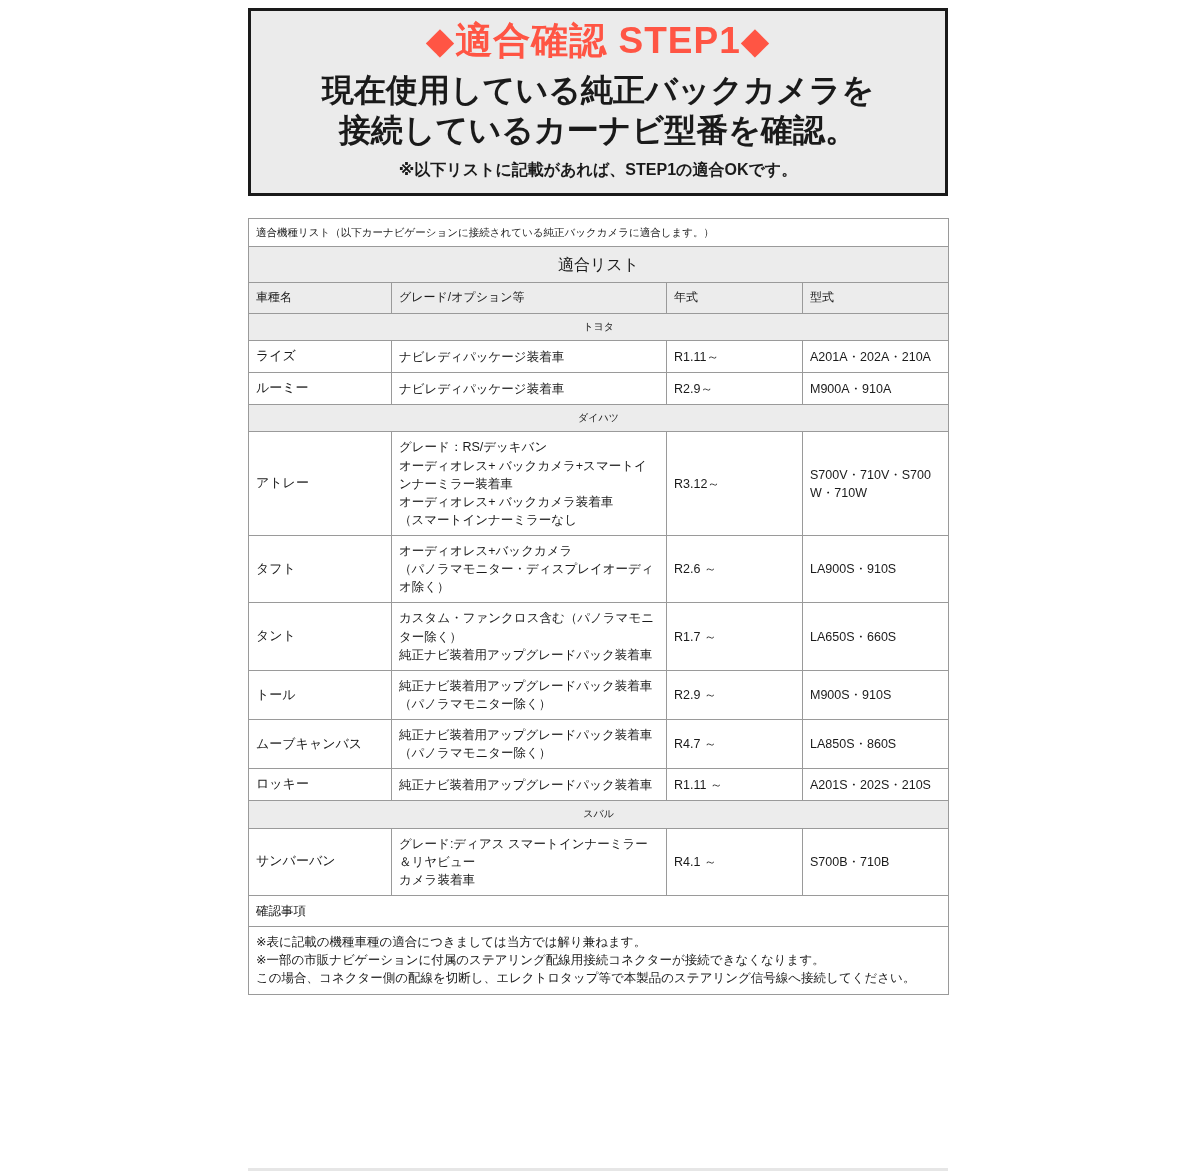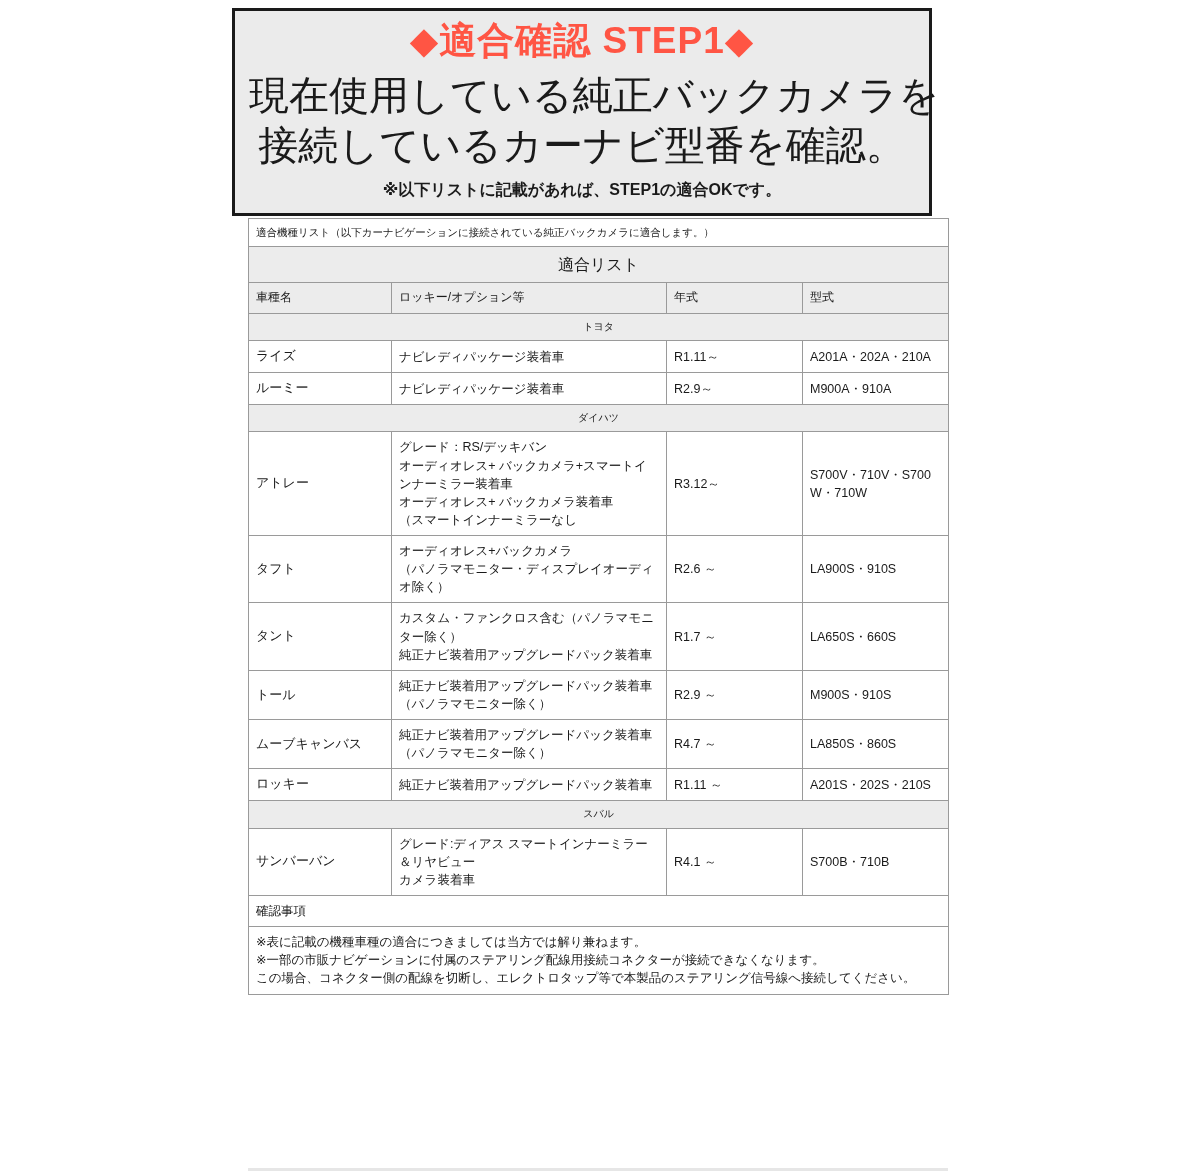--- a/index.html
+++ b/index.html
@@ -17,42 +17,42 @@
   .page {
     width: 1200px;
     height: 1176px;
     position: relative;
     overflow: hidden;
   }
 
   
   .banner {
     position: absolute;
-    left: 232px;
+    left: 248px;
     top: 8px;
     width: 700px;
     box-sizing: border-box;
     border: 3px solid #1a1a1a;
     background: #ebebeb;
     padding: 10px 14px 12px 14px;
   }
   .banner-title {
     text-align: center;
     color: #ff5544;
     font-size: 37px;
     font-weight: bold;
     letter-spacing: 1px;
     line-height: 1.1;
     margin: 0 0 8px 0;
     white-space: nowrap;
   }
   .banner-line {
     text-align: center;
-    font-size: 40px;
-    font-weight: normal;
+    font-size: 32px;
+    font-weight: bold;
     line-height: 1.25;
     margin: 0;
     letter-spacing: 0px;
     white-space: nowrap;
   }
   .banner-note {
     text-align: center;
     font-size: 16px;
     font-weight: bold;
     margin-top: 10px;
@@ -168,21 +168,21 @@
       </colgroup>
       <tbody>
         <tr>
           <td class="caption-cell" colspan="4">適合機種リスト（以下カーナビゲーションに接続されている純正バックカメラに適合します。）</td>
         </tr>
         <tr>
           <td class="section-title" colspan="4">適合リスト</td>
         </tr>
         <tr>
           <td class="col-head">車種名</td>
-          <td class="col-head">ロッキー/オプション等</td>
+          <td class="col-head">グレード/オプション等</td>
           <td class="col-head">年式</td>
           <td class="col-head">型式</td>
         </tr>
 
         <tr>
             <td class="brand" colspan="4">トヨタ</td>
           </tr>
           <tr>
             <td class="car">ライズ</td>
             <td class="grade">ナビレディパッケージ装着車</td>

